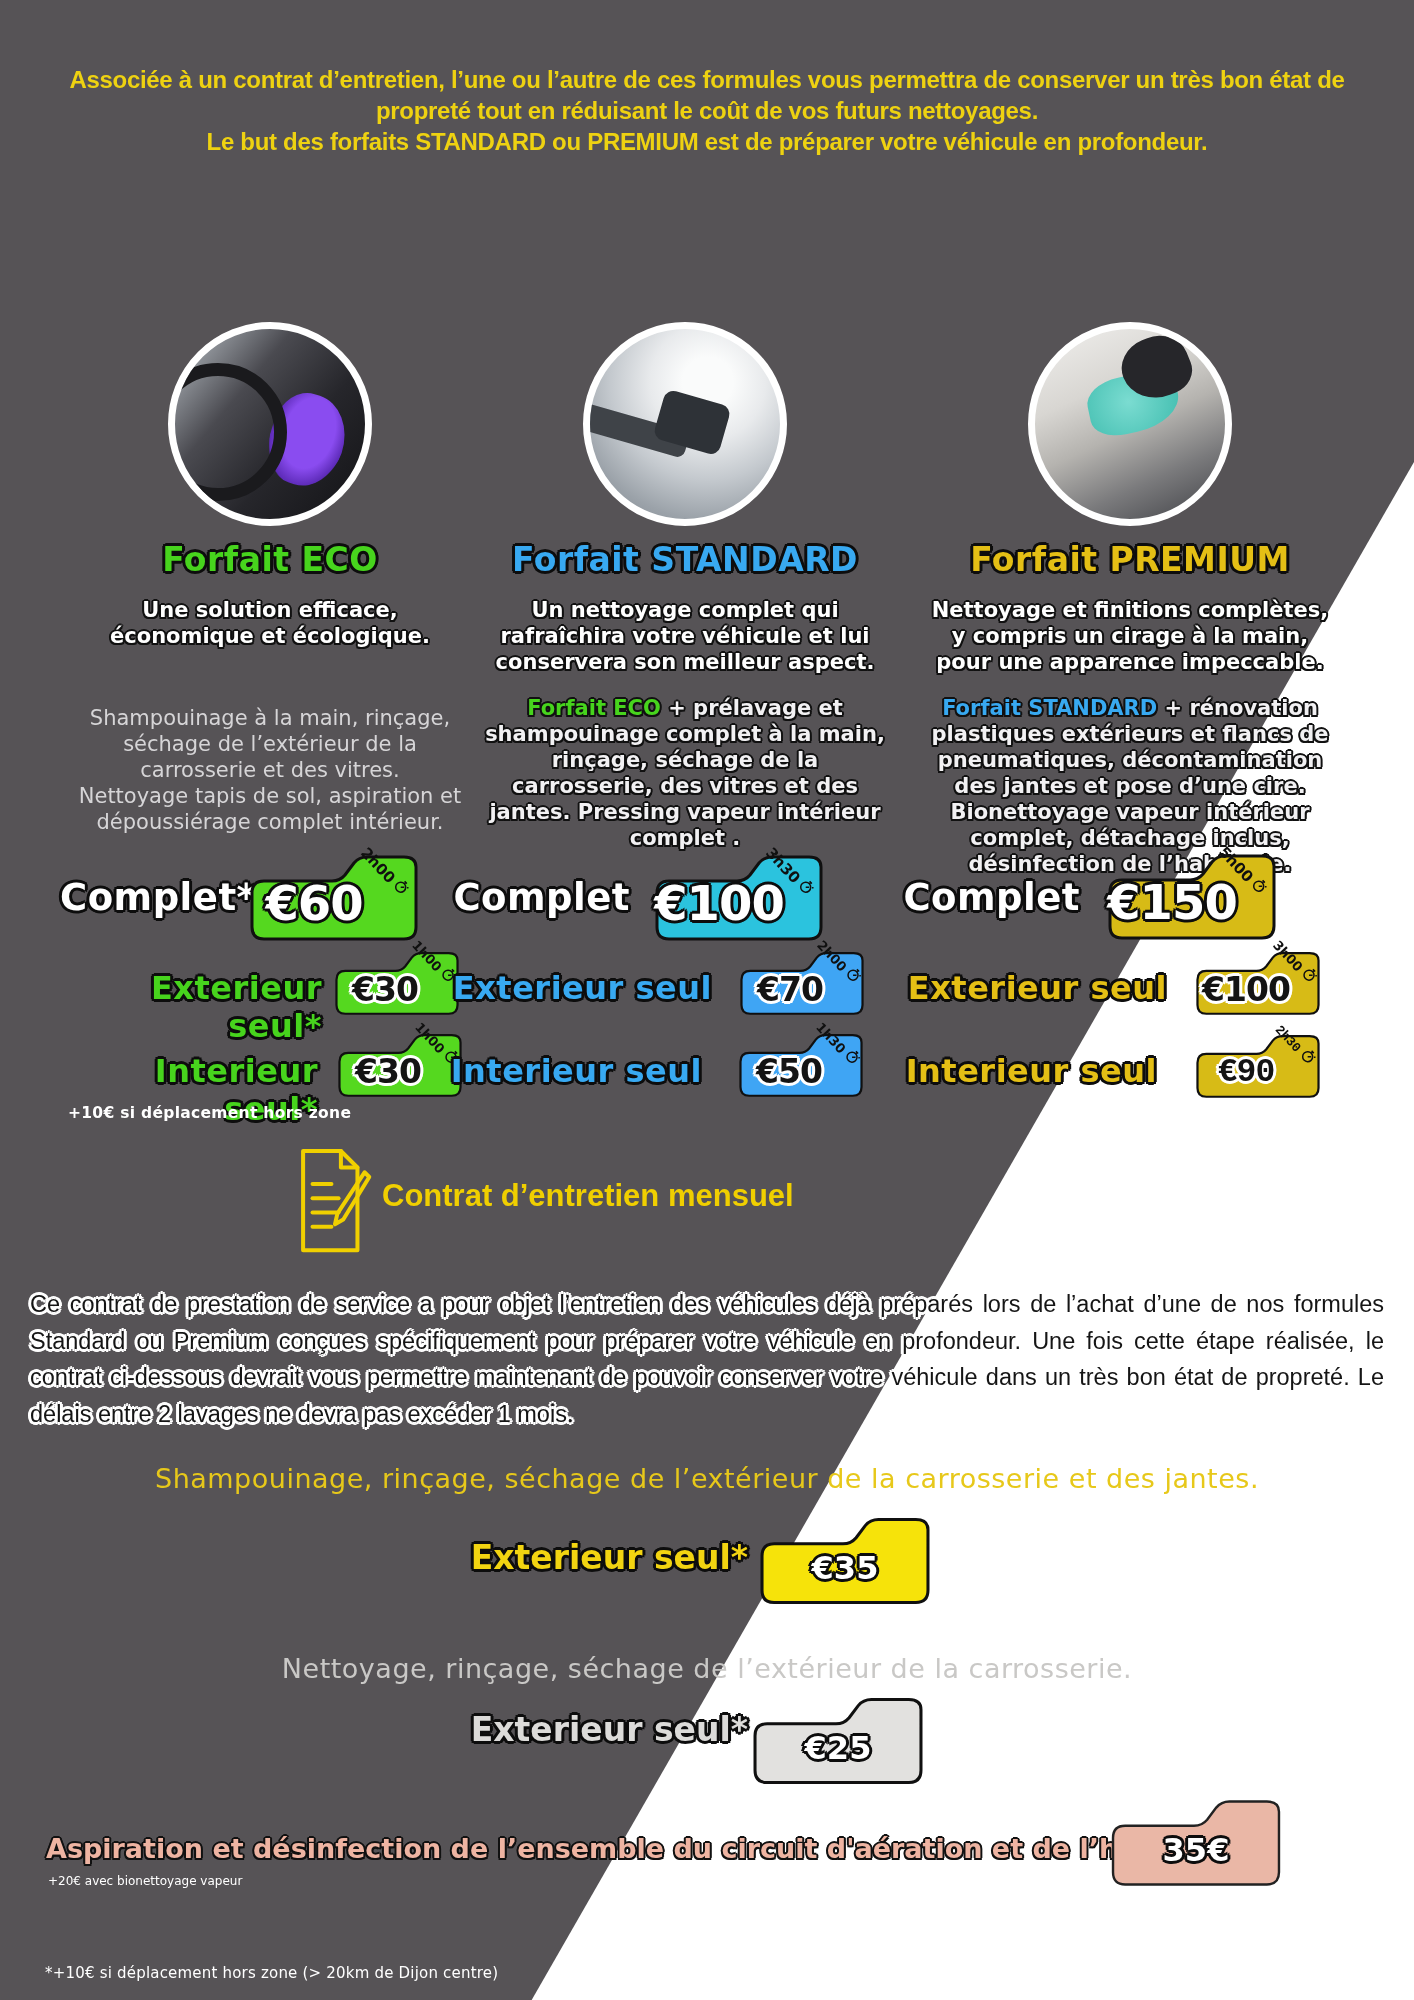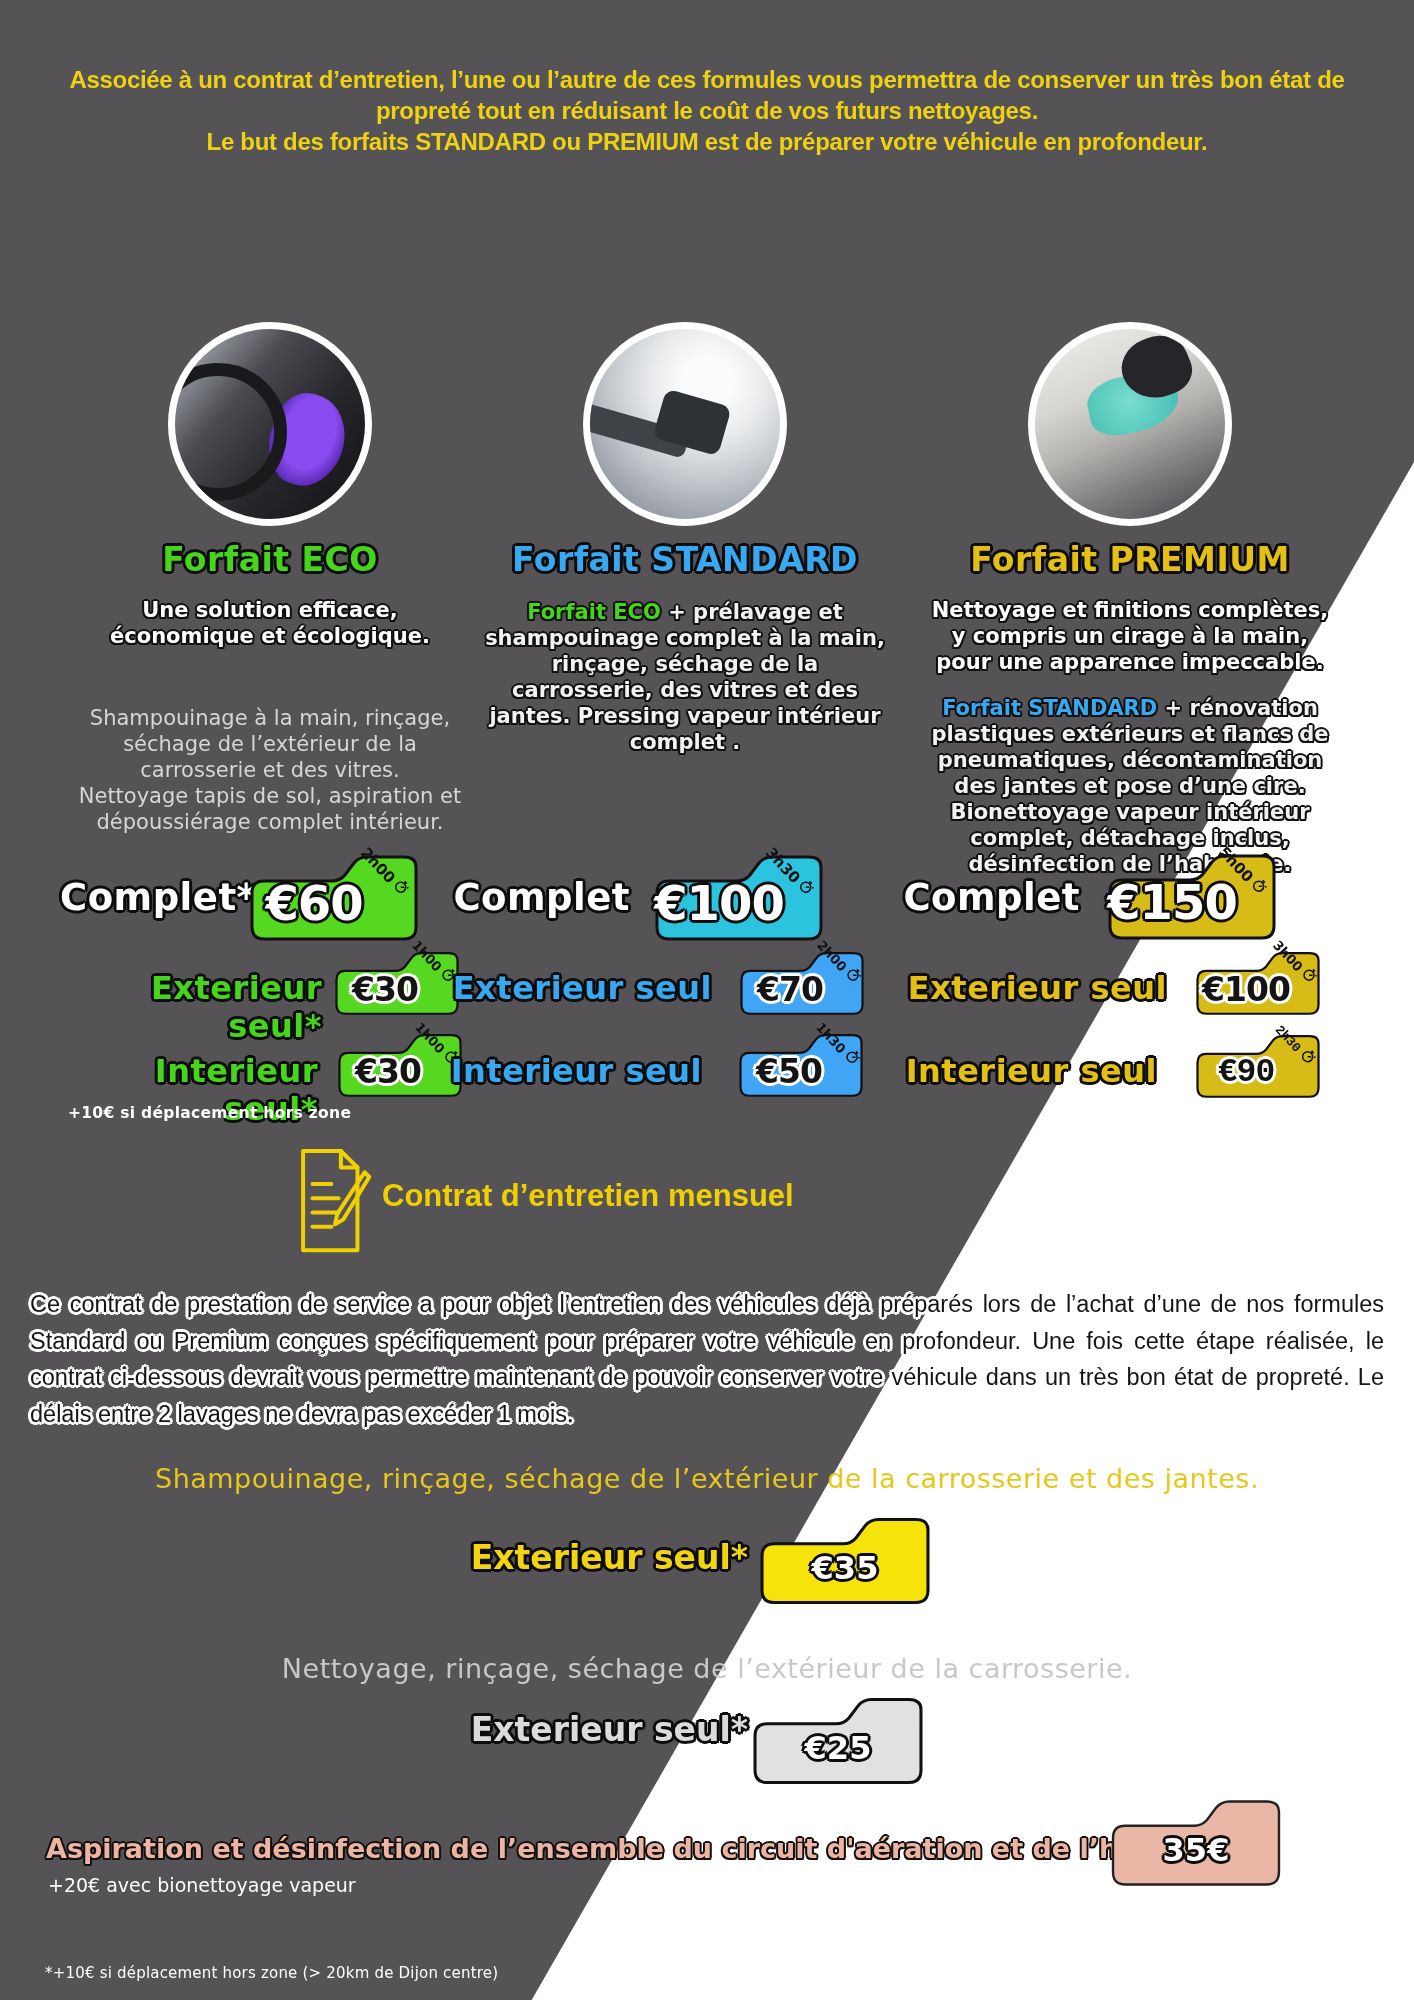--- a/index.html
+++ b/index.html
@@ -78,21 +78,21 @@
                  fill:none;stroke-width:3.4;stroke-linecap:round;stroke-linejoin:round;}
   .contract-title{position:absolute;left:382px;top:1178px;font-family:"Liberation Sans",sans-serif;
                   font-weight:bold;font-size:31px;color:#f0cf00;}
   .paragraph{position:absolute;left:30px;top:1286px;width:1354px;font-family:"Liberation Sans",sans-serif;
              font-size:23.5px;line-height:36.5px;color:#151515;text-align:justify;}
 
   .exline{position:absolute;left:0;width:1414px;text-align:center;font-size:27px;letter-spacing:0.5px;}
   .exline1{top:1463px;color:#e7c81a;}
   .exline2{top:1653px;color:#c9c8c6;}
   .exline3{position:absolute;left:46px;top:1833px;font-size:27px;font-weight:bold;color:#eeb4a2;}
-  .exsub{position:absolute;left:48px;top:1874px;font-size:19px;color:#fff;}
+  .exsub{position:absolute;left:48px;top:1874px;font-size:12px;color:#fff;}
   .extra-label{position:absolute;left:430px;width:318px;text-align:right;font-size:33px;font-weight:bold;}
   .footer-note{position:absolute;left:45px;top:1964px;font-size:15px;color:#fff;letter-spacing:0.2px;}
 </style>
 </head>
 <body>
 
 <div class="canvas">
   <div class="wedge"></div>
 
   <div class="hdr">
@@ -104,20 +104,21 @@
     <div class="photo photo-eco" aria-label="photo of hand wiping car interior with purple microfiber cloth"></div>
     <div class="pkg-title ob3" style="color: rgb(71, 212, 29);">Forfait ECO</div>
     <div class="pkg-lead ob2">Une solution efficace, économique et écologique.</div>
     <div class="pkg-body">Shampouinage à la main, rinçage, séchage de l’extérieur de la carrosserie et des vitres.
 Nettoyage tapis de sol, aspiration et dépoussiérage complet intérieur.</div>
   </div>
 
   <div class="col col2">
     <div class="photo photo-standard" aria-label="photo of steam cleaning nozzle on car upholstery"></div>
     <div class="pkg-title ob3" style="color: rgb(56, 169, 241);">Forfait STANDARD</div>
+    <div class="pkg-lead ob2">Un nettoyage complet qui rafraîchira votre véhicule et lui conservera son meilleur aspect.</div>
     <div class="pkg-body ob2"><span class="ref" style="color: rgb(71, 212, 29);">Forfait ECO</span><span> + prélavage et shampouinage complet à la main, rinçage, séchage de la carrosserie, des vitres et des jantes. Pressing vapeur intérieur complet .</span></div>
   </div>
 
   <div class="col col3">
     <div class="photo photo-premium" aria-label="photo of gloved hand polishing car hood with teal cloth above headlight"></div>
     <div class="pkg-title ob3" style="color: rgb(228, 191, 21);">Forfait PREMIUM</div>
     <div class="pkg-lead ob2">Nettoyage et finitions complètes, y compris un cirage à la main, pour une apparence impeccable.</div>
     <div class="pkg-body ob2"><span class="ref" style="color: rgb(56, 169, 241);">Forfait STANDARD</span><span> + rénovation plastiques extérieurs et flancs de pneumatiques, décontamination des jantes et pose d’une cire. Bionettoyage vapeur intérieur complet, détachage inclus, désinfection de l’habitacle.</span></div>
   </div>
 

